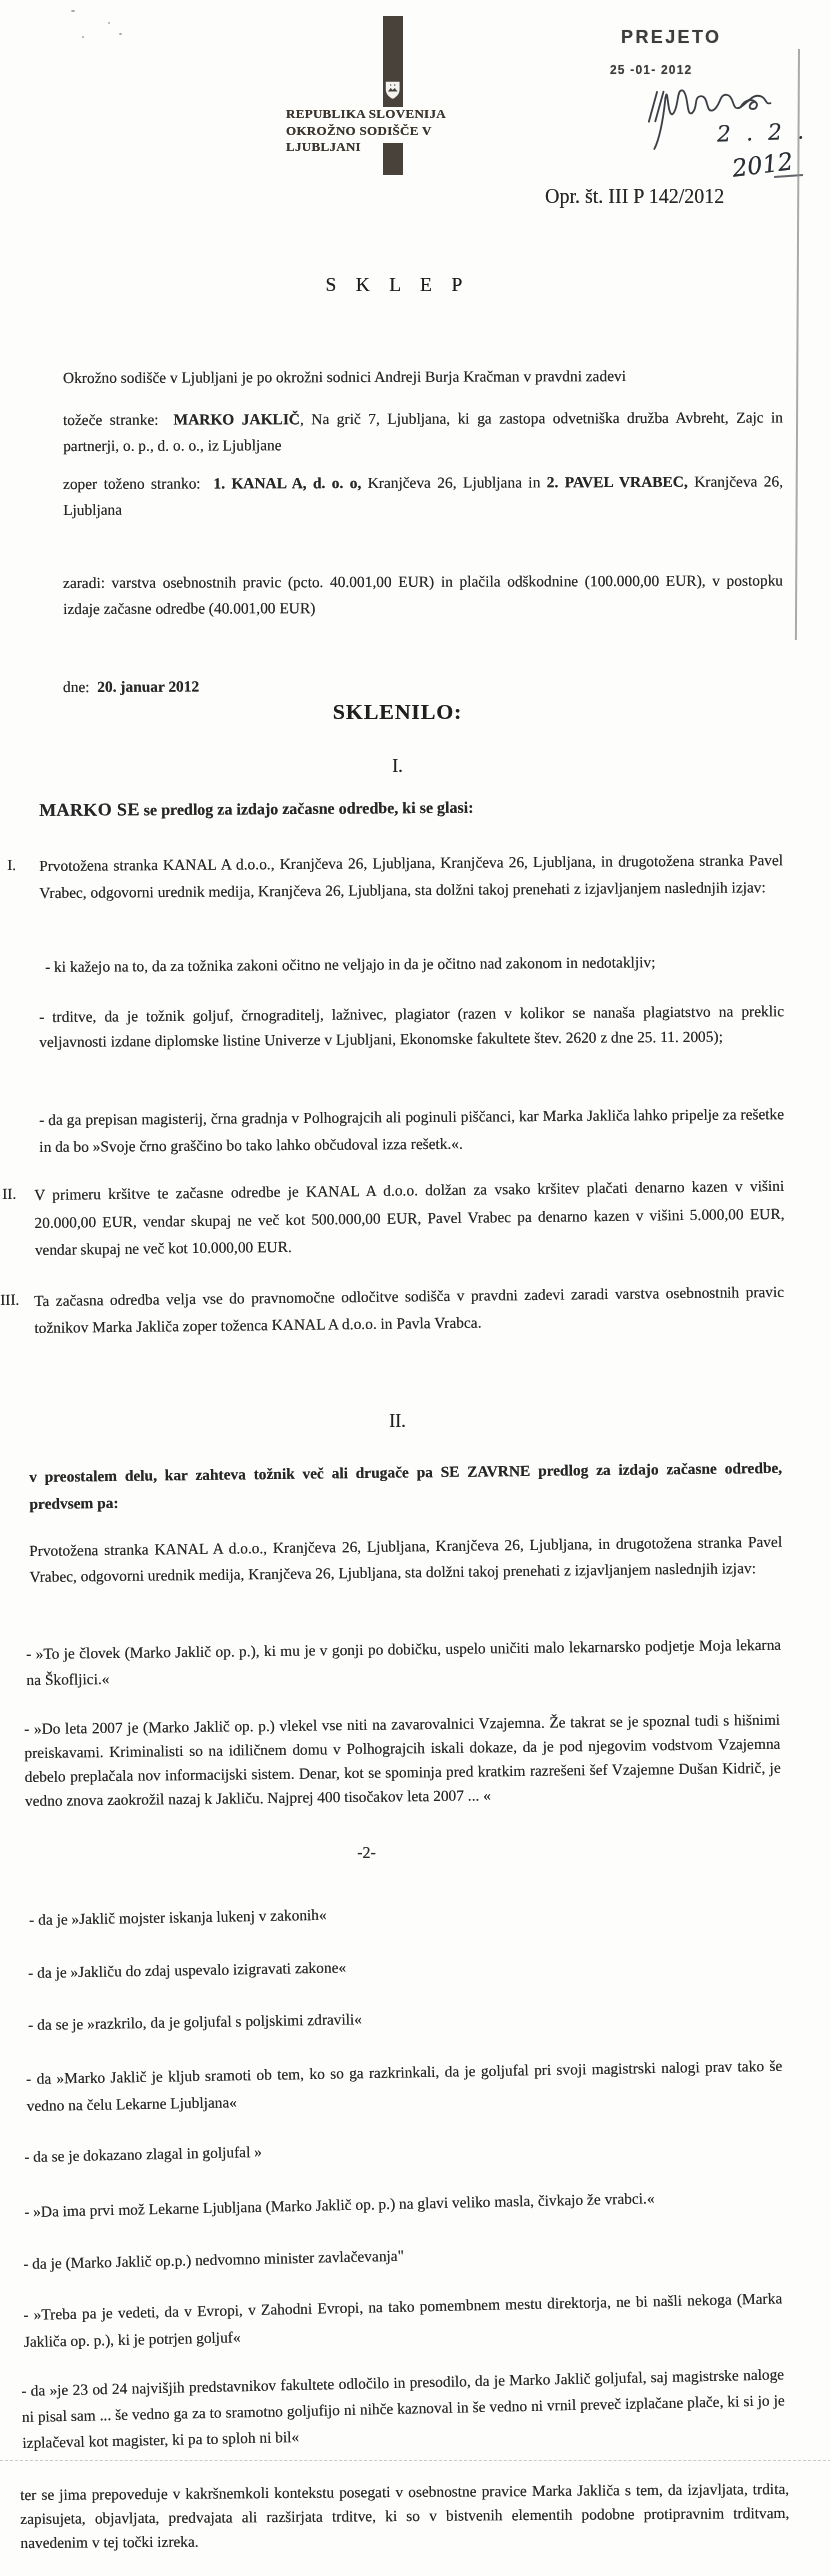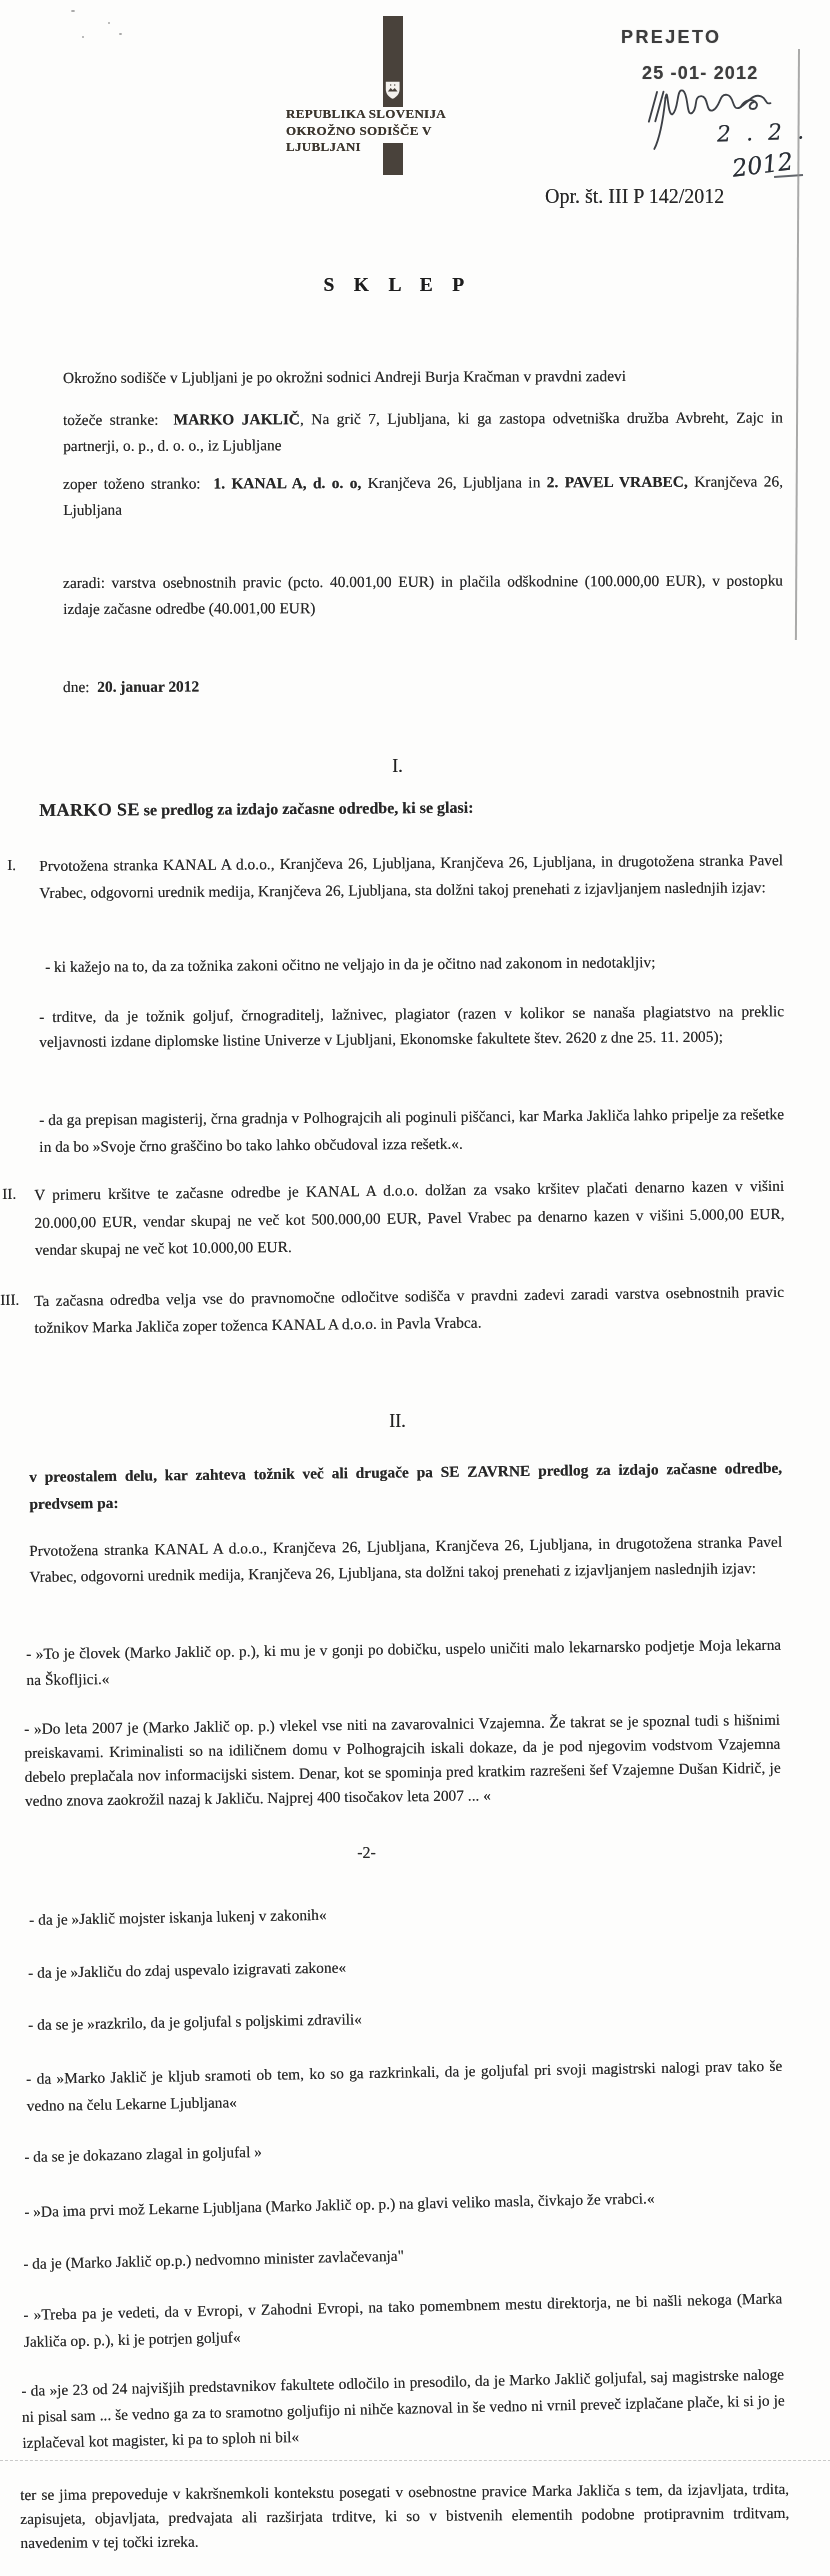--- a/index.html
+++ b/index.html
@@ -46,21 +46,21 @@
   .vline{
     position:absolute;left:798px;top:49px;width:1.6px;height:591px;
     background:#8d8d8d;opacity:.75;transform:rotate(0.3deg);transform-origin:top center;
   }
   .dashes{
     position:absolute;left:0;top:2460px;width:831px;height:0;
     border-top:1.6px dashed #bdbdbd;opacity:.8;
   }
   .num{position:absolute;font-size:15.4px;line-height:26px;color:#272727;
        text-shadow:0 0 0.5px rgba(45,45,45,.65);margin:0;}
-  .title{font-size:19.5px;font-weight:bold;letter-spacing:7.3px;color:#1d1d1d;}
+  .title{font-size:19.5px;font-weight:normal;letter-spacing:7.3px;color:#1d1d1d;}
   .big-head{font-size:22px;font-weight:bold;letter-spacing:0.8px;color:#1f1f1f;}
   .roman-head{font-size:18px;color:#222;}
   .grant{font-size:16px;font-weight:bold;}
   .grant .lead{font-size:18px;letter-spacing:0.4px;}
   .pageno{font-size:16px;color:#2b2b2b;}
 </style>
 </head>
 <body>
 
 <div class="page">
@@ -77,21 +77,21 @@
       <path d="M1 1 H18 V10 C18 16 14 19.5 9.5 22 C5 19.5 1 16 1 10 Z" fill="#f4f2ee"></path>
       <path d="M3.5 13 L7 8.5 L9.5 11 L12 8.5 L15.5 13 Z" fill="#49423b"></path>
       <circle cx="7" cy="5" r="0.9" fill="#49423b"></circle>
       <circle cx="12" cy="5" r="0.9" fill="#49423b"></circle>
     </svg>
     <div class="logo-band-text" style="top:106px;">REPUBLIKA SLOVENIJA</div>
     <div class="logo-band-text" style="top:123px;">OKROŽNO SODIŠČE V LJUBLJANI</div>
   </div>
 
   <div class="stamp" style="left:621px;top:27px;font-size:18px;letter-spacing:2.4px;">PREJETO</div>
-  <div class="stamp" style="left:610px;top:63px;font-size:18px;letter-spacing:1.2px;margin-left:32px;">25 -01- 2012</div>
+  <div class="stamp" style="left:610px;top:63px;font-size:12px;letter-spacing:1.2px;">25 -01- 2012</div>
 
   <svg class="abs" style="left:645px;top:71px;transform:rotate(-3deg);" width="146" height="77" viewBox="0 0 180 95">
     <g fill="none" stroke="#22262d" stroke-width="2.3" stroke-linecap="round" opacity="0.88">
       <path d="M4 58 L16 22"></path>
       <path d="M12 58 L24 22"></path>
       <path d="M26 30 C30 12 27 55 34 50 C42 44 40 18 48 22 C55 26 50 55 58 50 C66 44 60 30 70 30 C80 30 74 52 84 48 C94 43 92 28 102 30 C112 32 106 52 118 46 C128 40 134 30 144 34 C151 37 148 45 155 43"></path>
       <path d="M26 30 C22 55 17 78 9 92"></path>
       <path d="M118 46 C123 38 131 36 136 40 C141 44 137 50 132 49 C127 48 129 41 136 40"></path>
     </g>
   </svg>
@@ -118,20 +118,21 @@
     <span class="b">1. KANAL A, d. o. o,</span><span> Kranjčeva 26, Ljubljana in </span><span class="b">2. PAVEL VRABEC,</span><span> Kranjčeva 26, Ljubljana</span>
   </p>
 
   <p class="ln j t1" style="left:63px;top:570px;width:720px;">zaradi:  varstva osebnostnih pravic (pcto.  40.001,00 EUR)  in plačila odškodnine (100.000,00 EUR), v postopku izdaje  začasne odredbe (40.001,00 EUR)</p>
 
   <p class="ln t1" style="left:63px;top:674px;width:487px;">
     <span>dne:</span>&nbsp;
     <span class="b">20. januar 2012</span>
   </p>
 
+  <p class="ln c big-head" style="left:0;top:699px;width:795px;">SKLENILO:</p>
 
   <p class="ln c roman-head" style="left:0;top:753px;width:795px;">I.</p>
 
   <p class="ln grant t2" style="left:39px;top:797px;width:755px;">
     <span class="lead">MARKO SE</span><span> se predlog za izdajo začasne odredbe, ki se glasi:</span>
   </p>
 
   <p class="num t2" style="left:6.5px;top:852px;">I.</p>
   <p class="ln j t2" style="left:39px;top:852px;width:744px;line-height:27px;">Prvotožena stranka KANAL A d.o.o., Kranjčeva 26, Ljubljana, Kranjčeva 26, Ljubljana, in drugotožena stranka Pavel Vrabec, odgovorni urednik medija, Kranjčeva 26, Ljubljana, sta dolžni takoj prenehati z izjavljanjem naslednjih izjav:</p>
 

